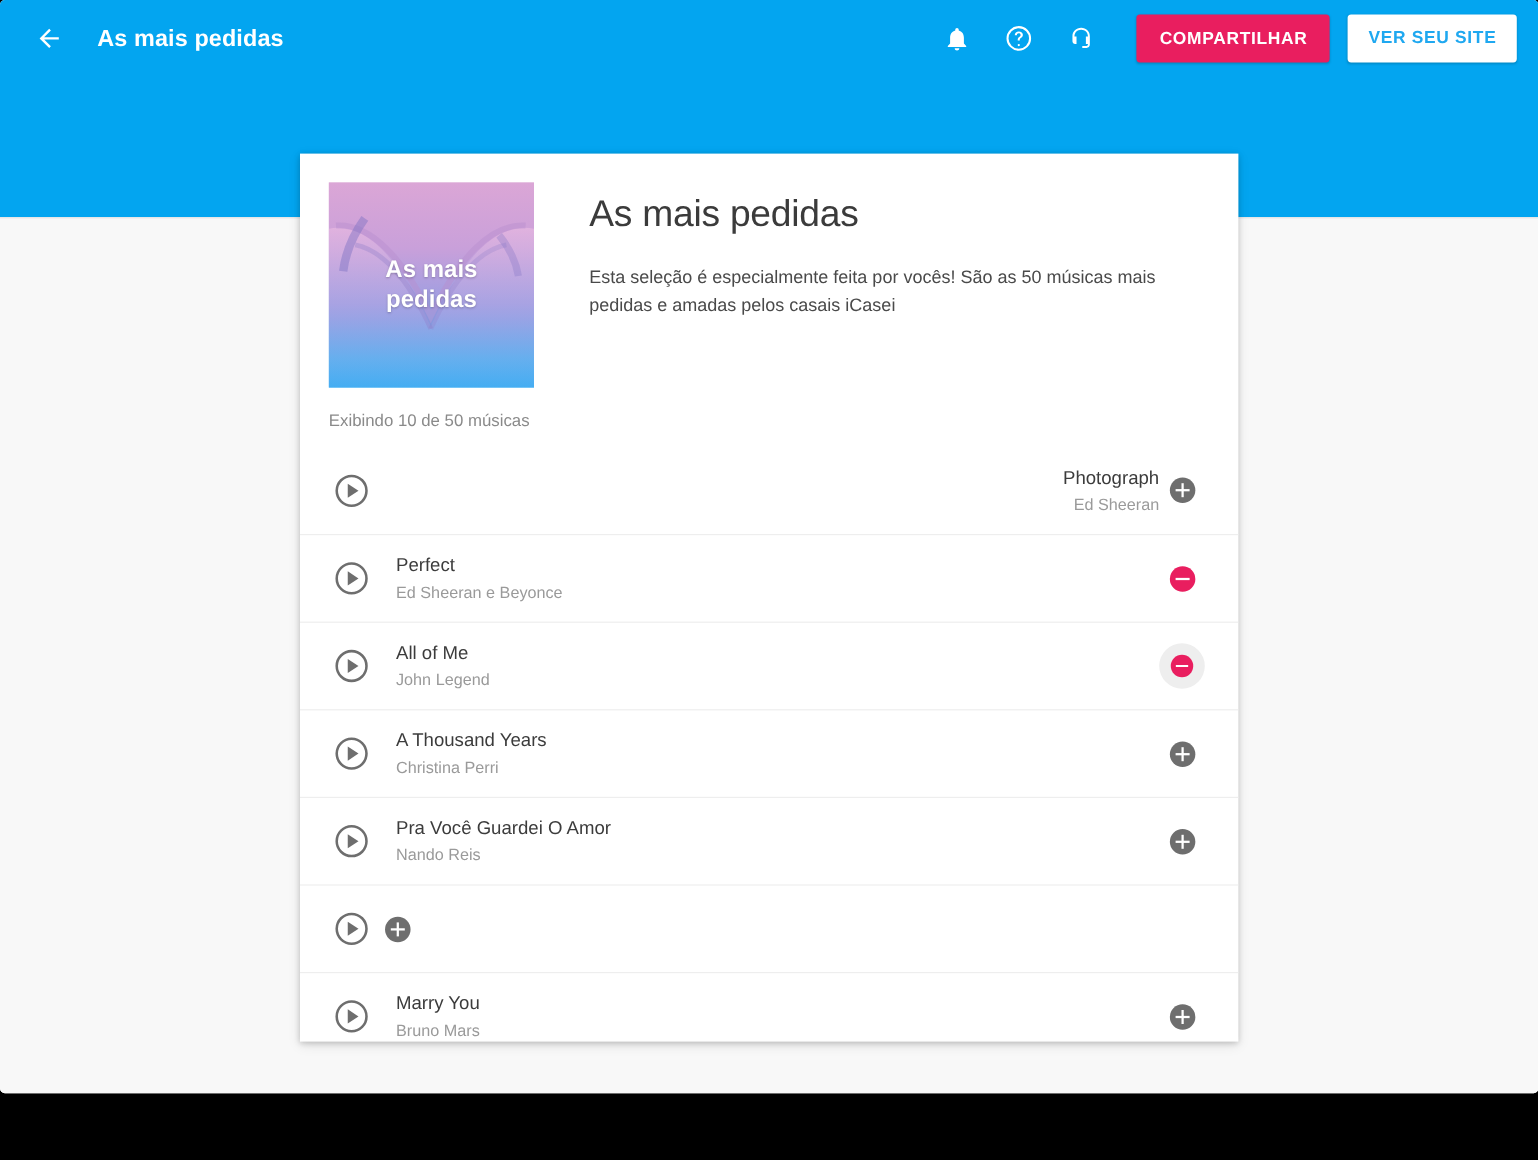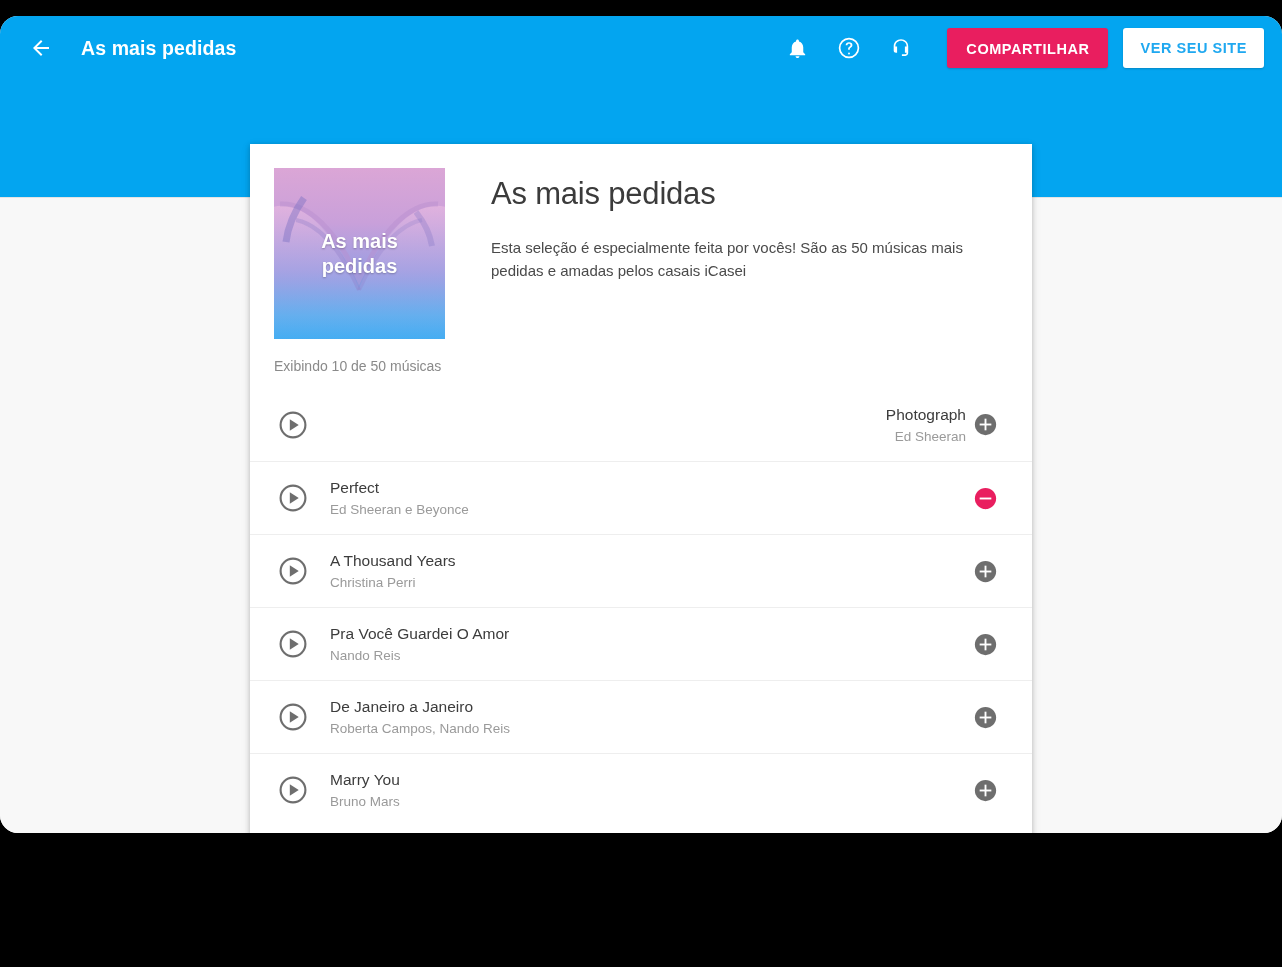--- a/index.html
+++ b/index.html
@@ -10,24 +10,24 @@
   body {
     width: 1282px;
     height: 967px;
     font-family: "Liberation Sans", sans-serif;
     overflow: hidden;
   }
 
   
   .app-window {
     position: absolute;
-    left: 0; top: 16px;
+    left: 0; top: 0;
     width: 1282px;
-    height: 817px;
-    border-radius: 18px;
+    height: 911px;
+    border-radius: 4px;
     overflow: hidden;
     background: #fafafa;
   }
 
   
   .appbar {
     position: absolute;
     left: 0; top: 0;
     width: 1282px;
     height: 181px;
@@ -349,20 +349,38 @@
           <div class="song-artist">Ed Sheeran e Beyonce</div>
         </div>
         <div class="action-btn">
           <svg width="25" height="25" viewBox="0 0 24 24">
             <circle cx="12" cy="12" r="10.2" fill="#e91e5f"></circle>
             <rect x="6.4" y="11.1" width="11.2" height="1.8" fill="#ffffff"></rect>
           </svg>
         </div>
       </div>
 
+      <div class="song-row">
+        <div class="play-btn">
+          <svg width="32" height="32" viewBox="0 0 24 24">
+            <circle cx="12" cy="12" r="9.3" fill="none" stroke="#6e6e6e" stroke-width="1.6"></circle>
+            <path d="M9.6 7.6 L16.3 12 L9.6 16.4 Z" fill="#6e6e6e"></path>
+          </svg>
+        </div>
+        <div class="song-meta">
+          <div class="song-title">All of Me</div>
+          <div class="song-artist">John Legend</div>
+        </div>
+        <div class="action-btn hovered">
+          <svg width="22" height="22" viewBox="0 0 24 24">
+            <circle cx="12" cy="12" r="10.2" fill="#e91e5f"></circle>
+            <rect x="6.4" y="11.1" width="11.2" height="1.8" fill="#ffffff"></rect>
+          </svg>
+        </div>
+      </div>
 
       <div class="song-row">
         <div class="play-btn">
           <svg width="32" height="32" viewBox="0 0 24 24">
             <circle cx="12" cy="12" r="9.3" fill="none" stroke="#6e6e6e" stroke-width="1.6"></circle>
             <path d="M9.6 7.6 L16.3 12 L9.6 16.4 Z" fill="#6e6e6e"></path>
           </svg>
         </div>
         <div class="song-meta">
           <div class="song-title">A Thousand Years</div>
@@ -396,24 +414,20 @@
           </svg>
         </div>
       </div>
 
       <div class="song-row">
         <div class="play-btn">
           <svg width="32" height="32" viewBox="0 0 24 24">
             <circle cx="12" cy="12" r="9.3" fill="none" stroke="#6e6e6e" stroke-width="1.6"></circle>
             <path d="M9.6 7.6 L16.3 12 L9.6 16.4 Z" fill="#6e6e6e"></path>
           </svg>
-        </div>
-        <div class="song-meta">
-          <div class="song-title">De Janeiro a Janeiro</div>
-          <div class="song-artist">Roberta Campos, Nando Reis</div>
         </div>
         <div class="action-btn">
           <svg width="25" height="25" viewBox="0 0 24 24">
             <circle cx="12" cy="12" r="10.2" fill="#6e6e6e"></circle>
             <rect x="11.1" y="6.4" width="1.8" height="11.2" fill="#ffffff"></rect>
             <rect x="6.4" y="11.1" width="11.2" height="1.8" fill="#ffffff"></rect>
           </svg>
         </div>
       </div>
 

